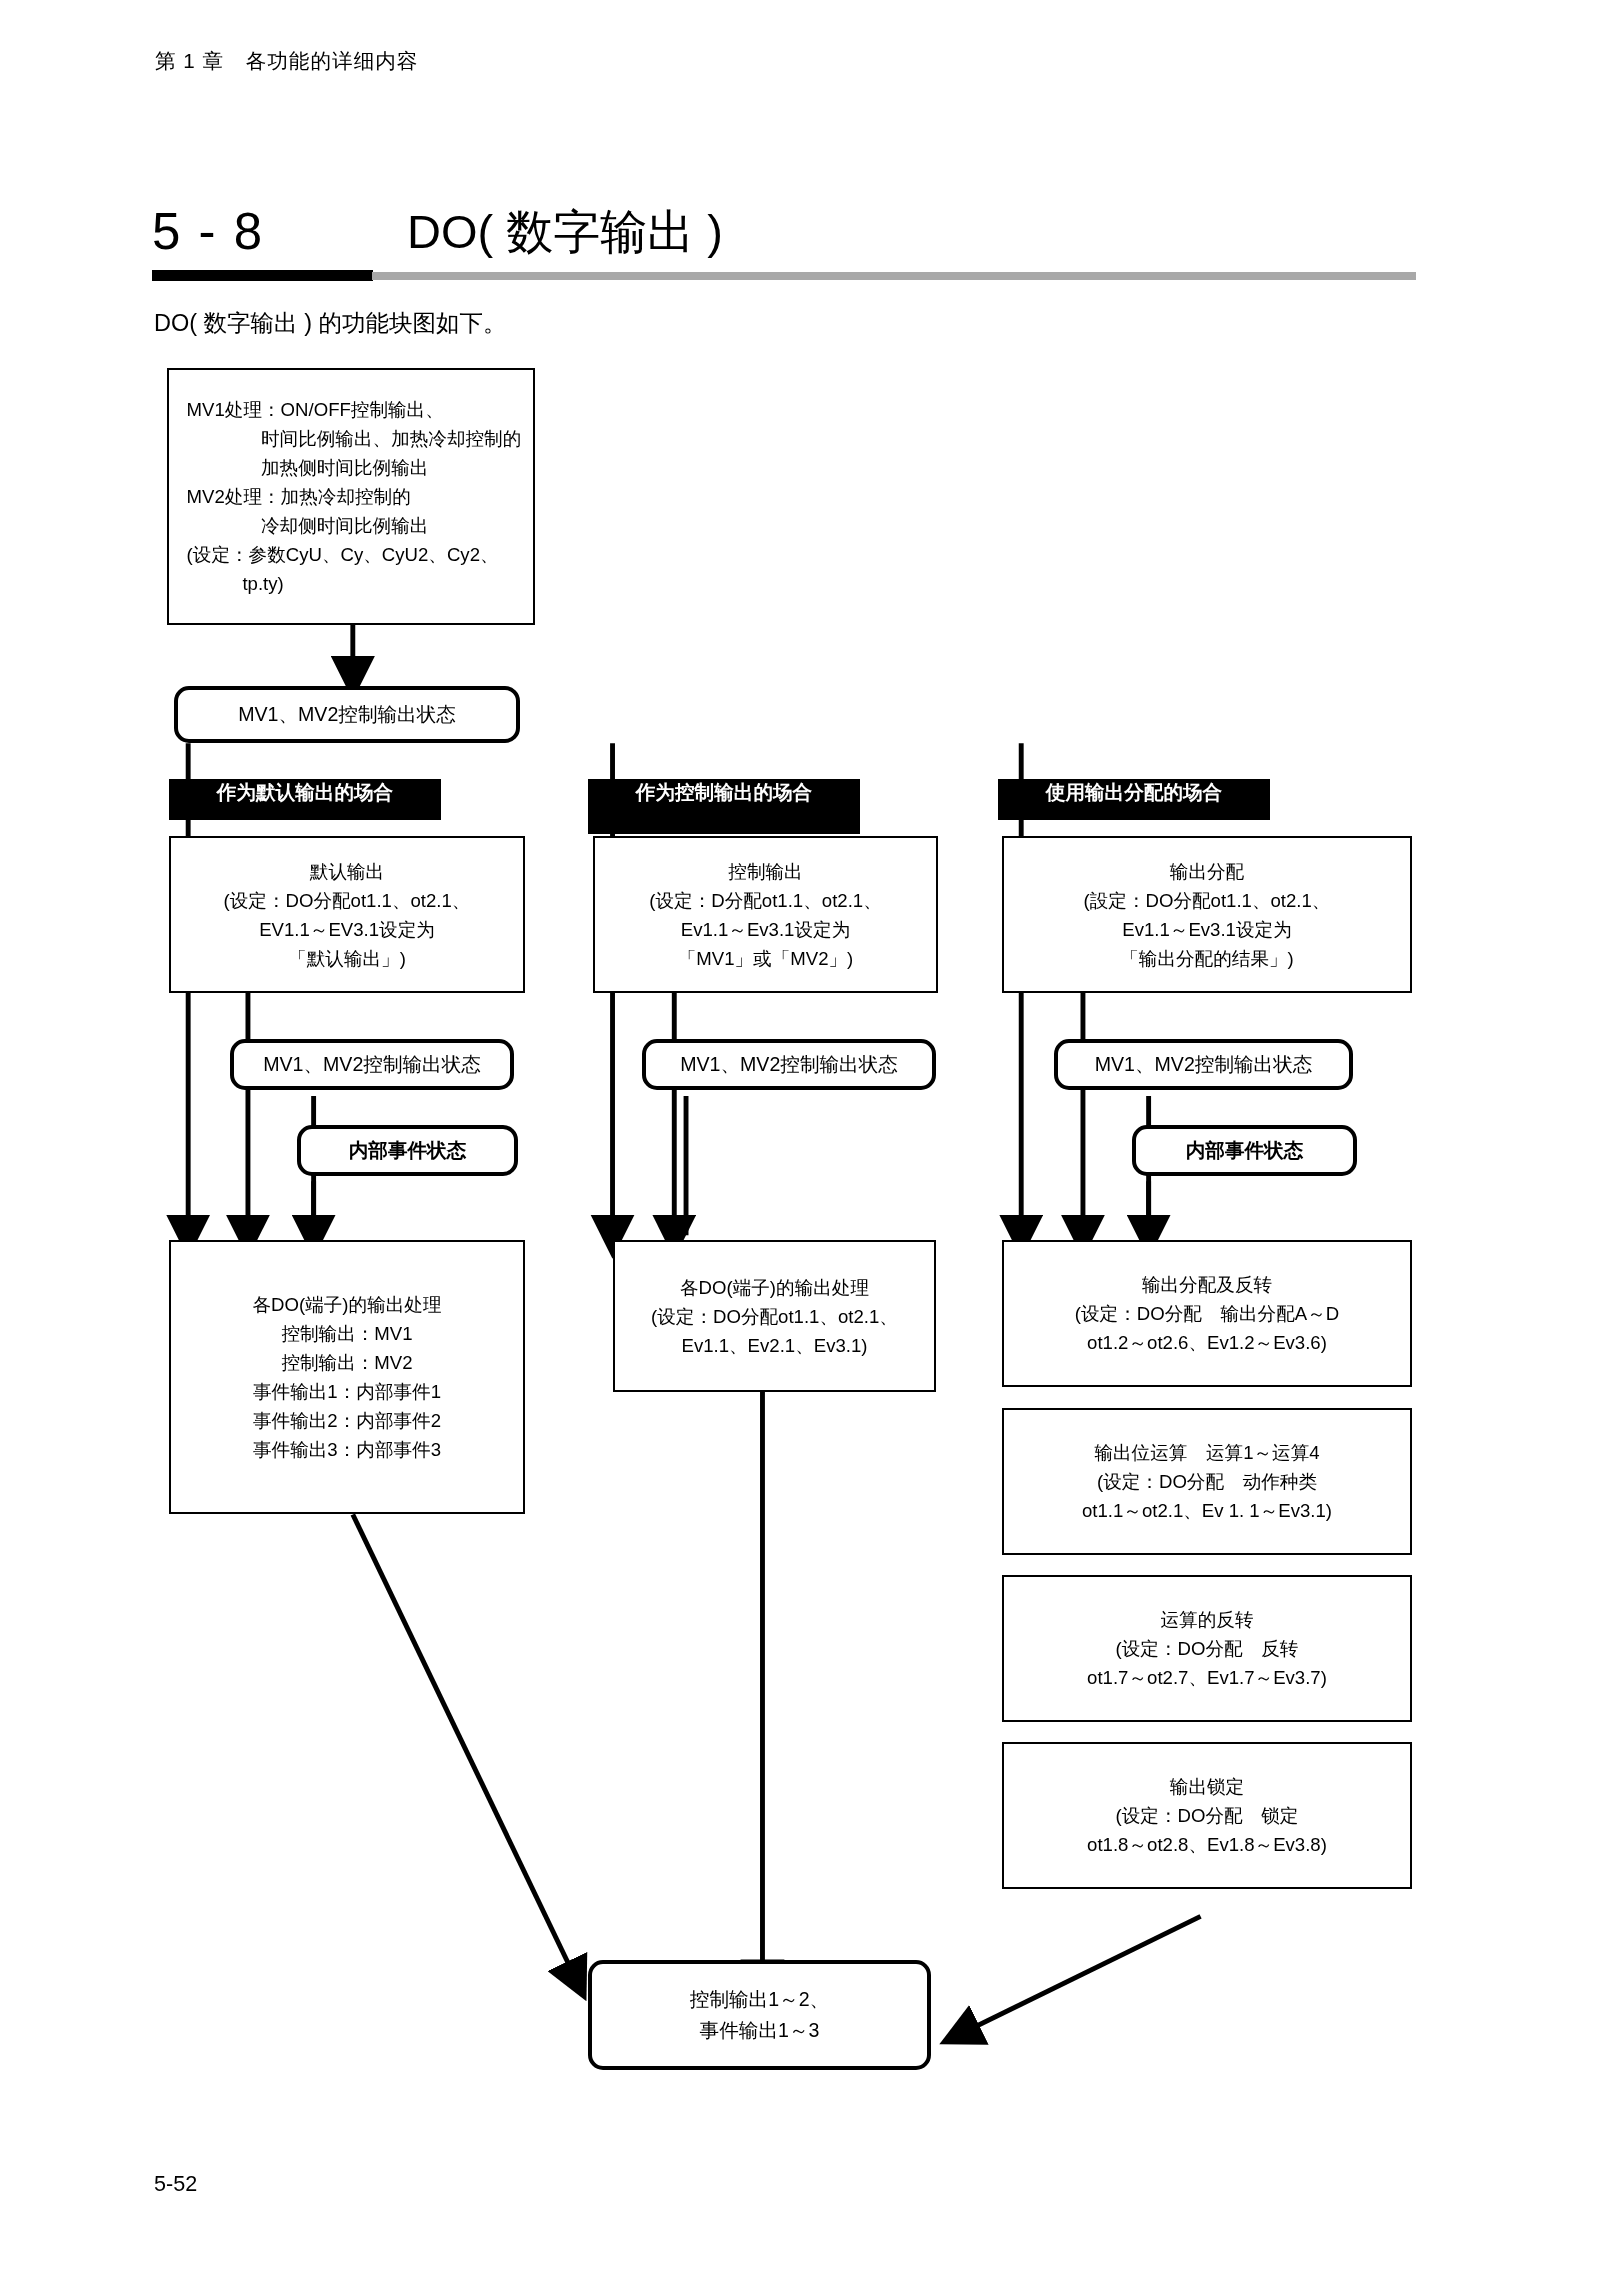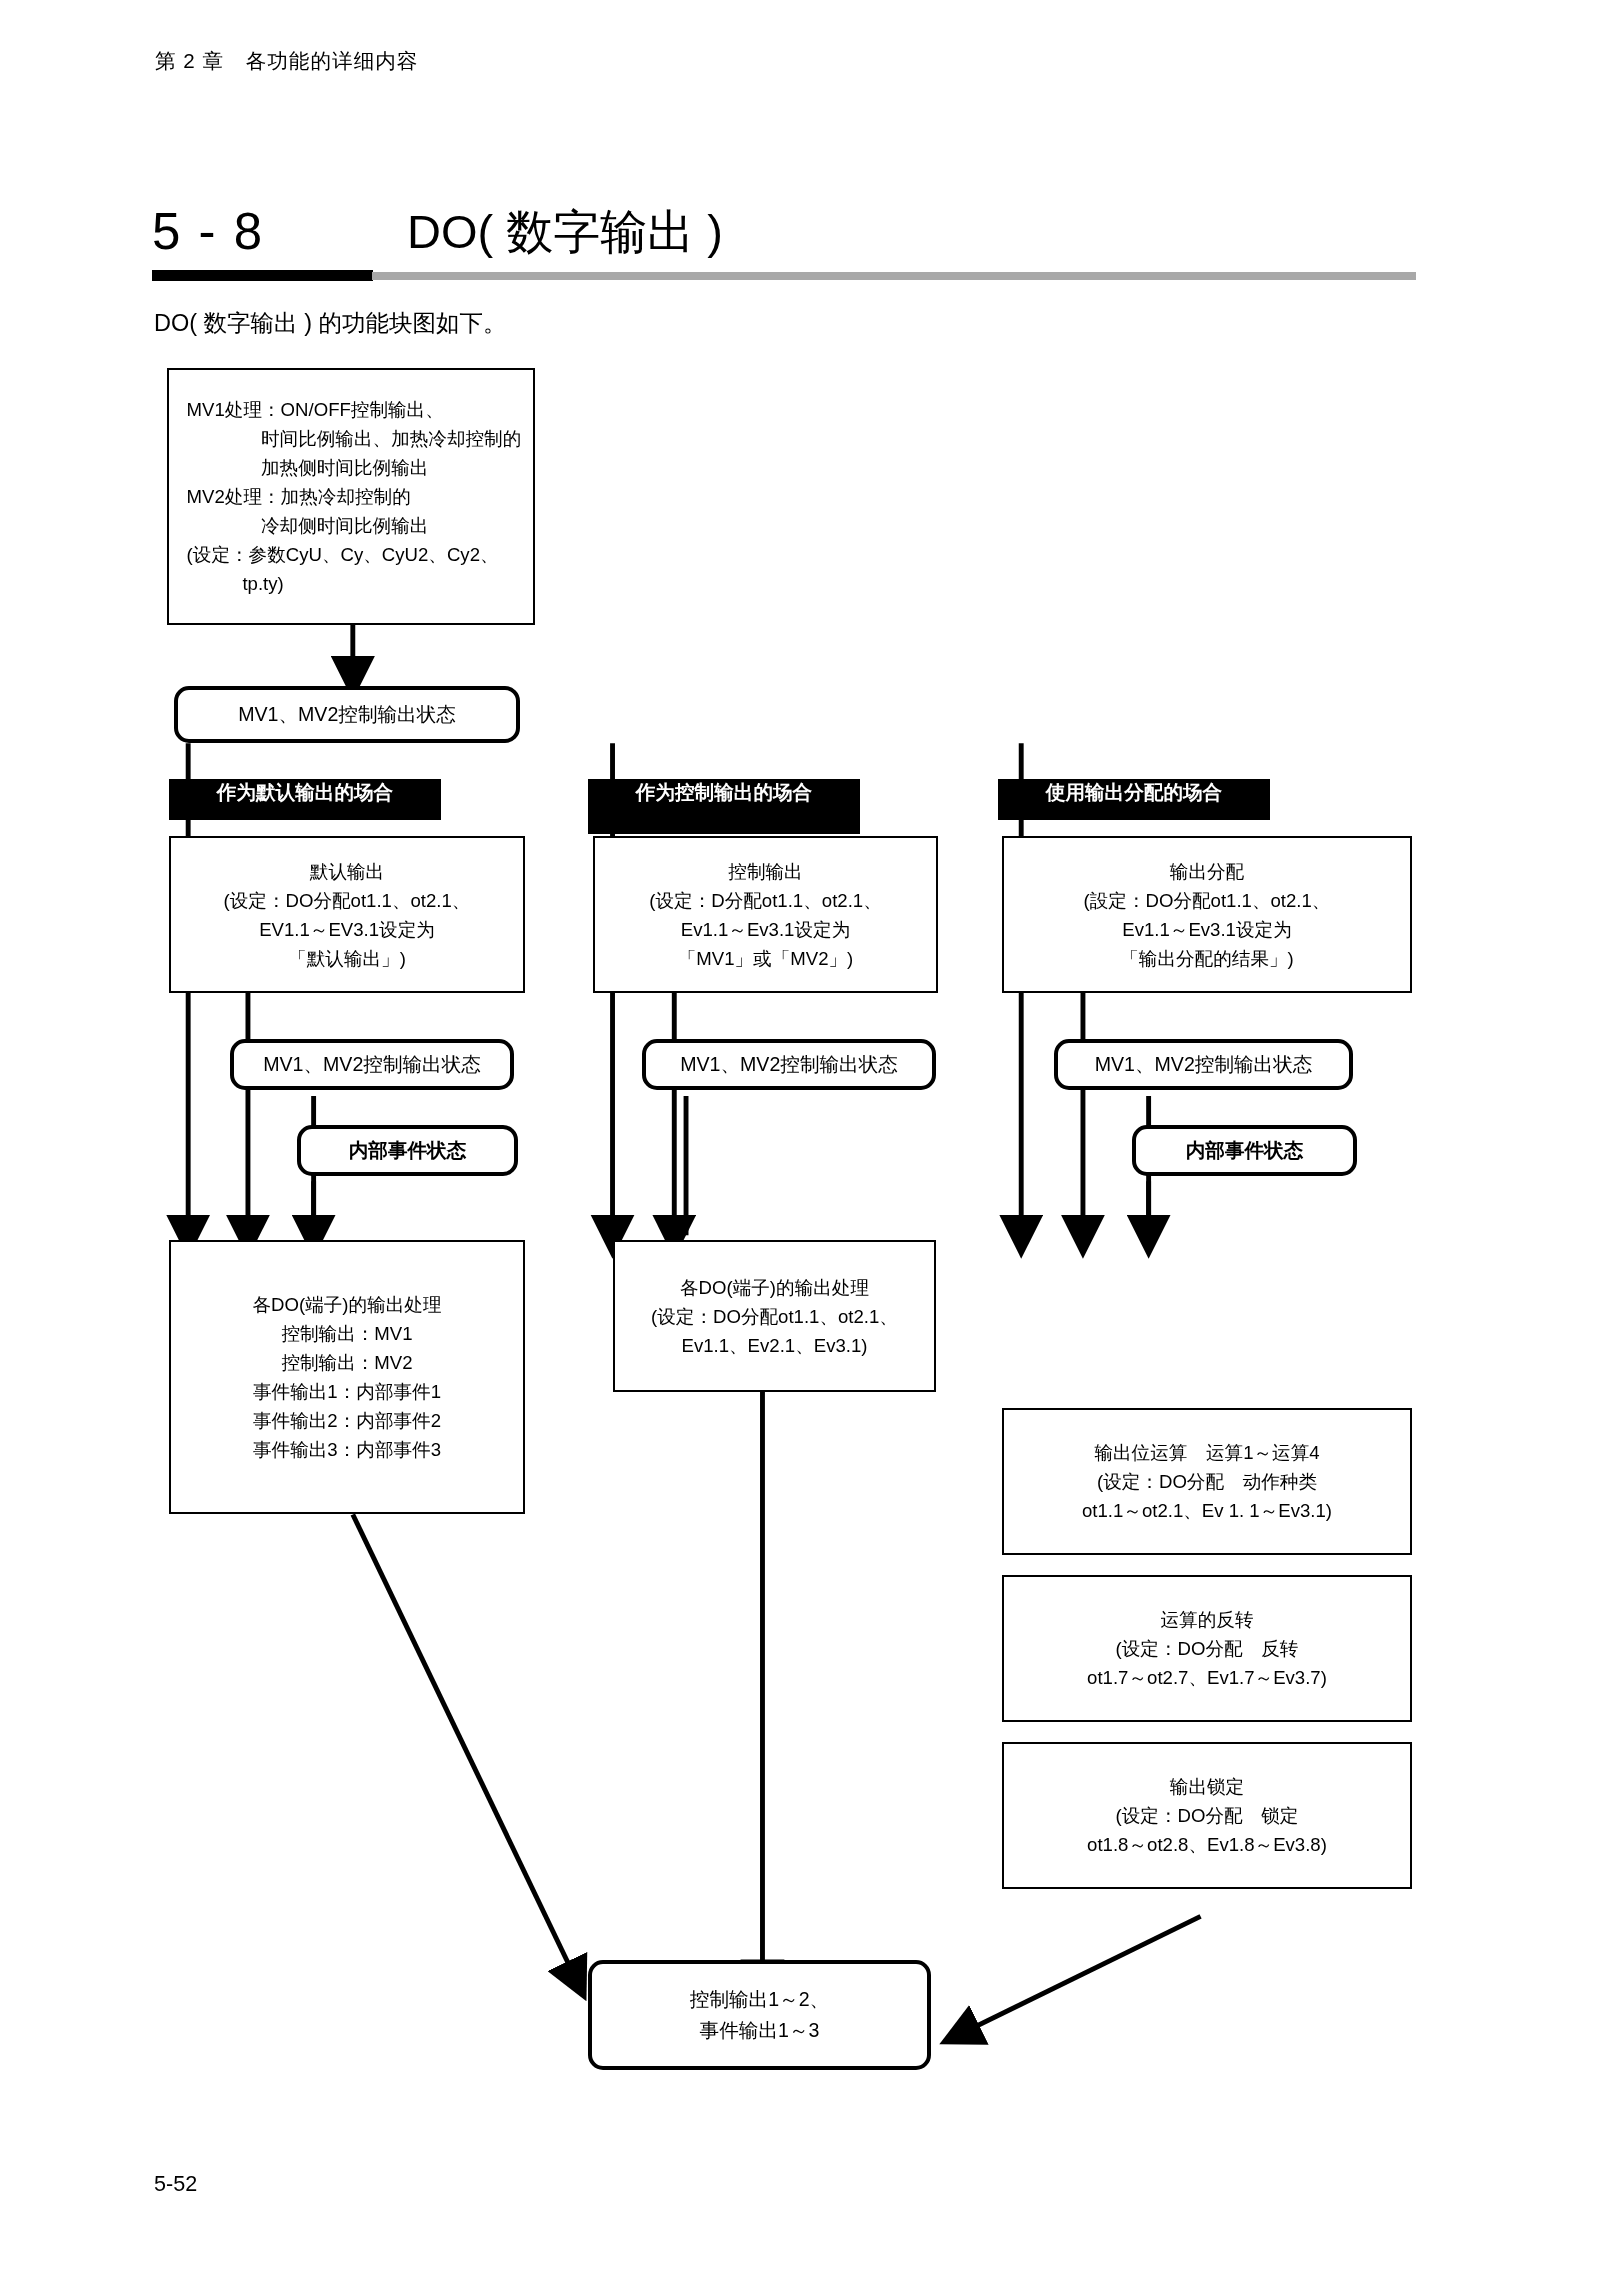--- a/index.html
+++ b/index.html
@@ -125,21 +125,21 @@
     left: 0; top: 0;
     width: 1621px; height: 2293px;
     pointer-events: none;
   }
 </style>
 </head>
 <body>
 
 <div class="page">
 
-  <div class="run-head">第 2 章　各功能的详细内容</div>
+  <div class="run-head">第 1 章　各功能的详细内容</div>
 
   <div class="sec-num">5 - 8</div>
   <div class="sec-title">DO( 数字输出 )</div>
   <div class="rule-black"></div>
   <div class="rule-gray"></div>
 
   <div class="intro">DO( 数字输出 ) 的功能块图如下。</div>
 
   <svg class="diag-svg" viewBox="0 0 1654 2339">
     <defs>
@@ -251,20 +251,25 @@
   </div>
 
   <div class="rbox" style="left:1054px; top:1039px; width:299px; height:51px;">
     <div class="ln">MV1、MV2控制输出状态</div>
   </div>
 
   <div class="rbox bold" style="left:1132px; top:1125px; width:225px; height:51px;">
     <div class="ln">内部事件状态</div>
   </div>
 
+  <div class="box center" style="left:1002px; top:1240px; width:410px; height:147px;">
+    <div class="ln">输出分配及反转</div>
+    <div class="ln">(设定：DO分配　输出分配A～D</div>
+    <div class="ln">ot1.2～ot2.6、Ev1.2～Ev3.6)</div>
+  </div>
 
   <div class="box center" style="left:1002px; top:1408px; width:410px; height:147px;">
     <div class="ln">输出位运算　运算1～运算4</div>
     <div class="ln">(设定：DO分配　动作种类</div>
     <div class="ln">ot1.1～ot2.1、Ev 1. 1～Ev3.1)</div>
   </div>
 
   <div class="box center" style="left:1002px; top:1575px; width:410px; height:147px;">
     <div class="ln">运算的反转</div>
     <div class="ln">(设定：DO分配　反转</div>

